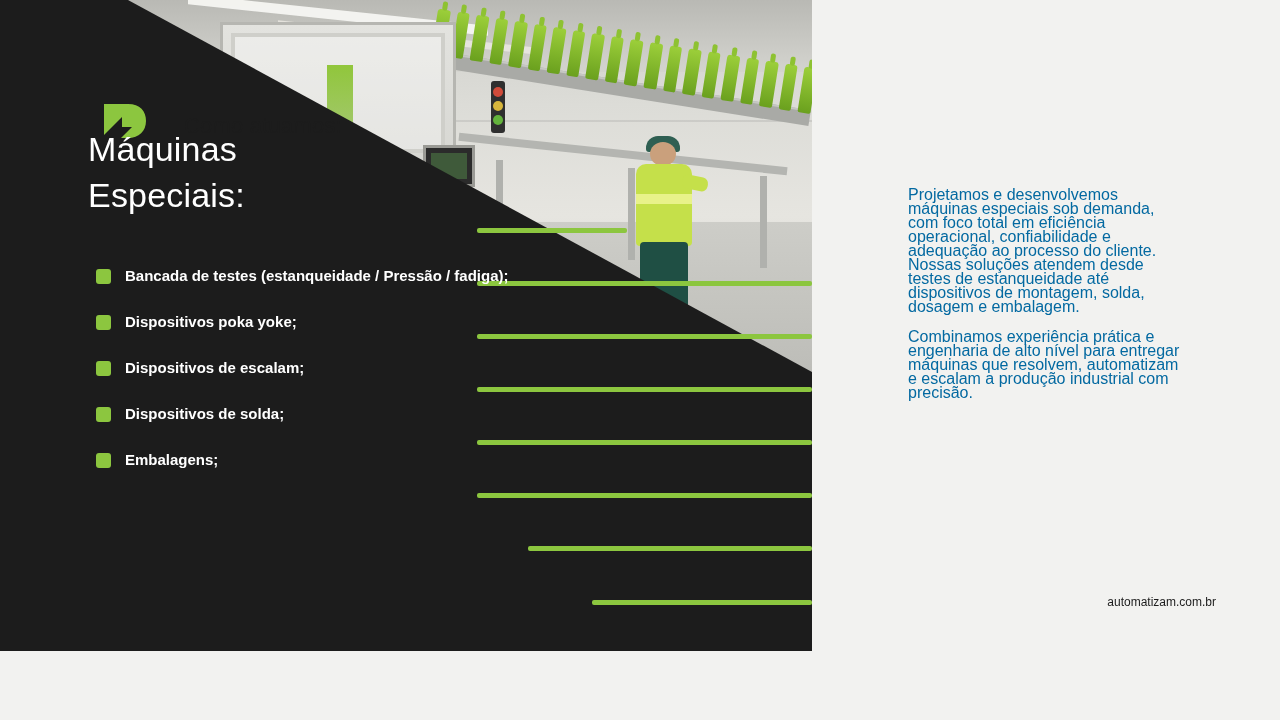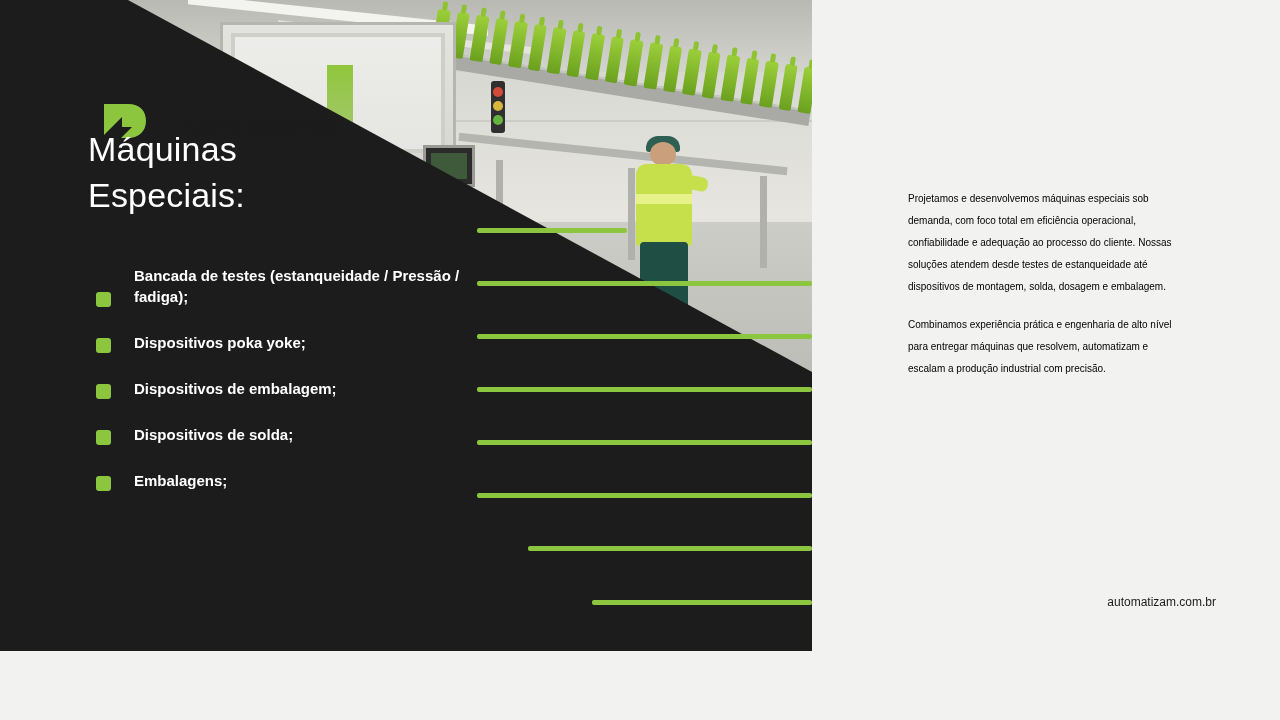--- a/index.html
+++ b/index.html
@@ -158,21 +158,21 @@
     position: absolute; left: 88px; top: 126px;
     color: #ffffff;
     font-size: 34px; line-height: 46px;
     font-weight: 400;
     letter-spacing: .2px;
     z-index: 6;
   }
 
   
   .bullets { position: absolute; left: 96px; top: 265px; width: 420px; z-index: 6; }
-  .bullet { display: flex; align-items: flex-end; margin-bottom: 25px; gap: 9px; }
+  .bullet { display: flex; align-items: center; margin-bottom: 25px; }
   .bullet .dot {
     flex: 0 0 auto;
     width: 15px; height: 15px; margin-top: 2px; margin-right: 14px;
     background: #8cc63f; border-radius: 3px;
   }
   .bullet .txt {
     color: #ffffff; font-size: 15px; font-weight: bold; line-height: 21px;
   }
 
   
@@ -185,21 +185,21 @@
     position: absolute; left: 98px; top: 98px;
     display: flex; align-items: center; gap: 30px;
   }
   .logo-mark { width: 56px; height: 56px; position: relative; }
   .logo-mark svg { display: block; }
   .right-title {
     color: #1c1c1c; font-size: 22px; font-weight: 400; letter-spacing: .2px;
   }
   .right-body { position: absolute; left: 908px; top: 188px; width: 272px; }
   .right-body p {
-    color: #000000; font-size: 10px; line-height: 22px; margin-bottom: 16px;
+    color: #0369a1; font-size: 16px; line-height: 14px; margin-bottom: 16px;
   }
   .right-body p:last-child { margin-bottom: 0; }
   .site {
     position: absolute; right: 64px; bottom: 42px;
     color: #1c1c1c; font-size: 12px;
   }
 </style>
 </head>
 <body>
 
@@ -296,21 +296,21 @@
         <div class="bullet">
           <span class="dot"></span>
           <span class="txt">Bancada de testes (estanqueidade / Pressão / fadiga);</span>
         </div>
         <div class="bullet">
           <span class="dot"></span>
           <span class="txt">Dispositivos poka yoke;</span>
         </div>
         <div class="bullet">
           <span class="dot"></span>
-          <span class="txt">Dispositivos de embalagem;</span>
+          <span class="txt">Dispositivos de escalam;</span>
         </div>
         <div class="bullet">
           <span class="dot"></span>
           <span class="txt">Dispositivos de solda;</span>
         </div>
         <div class="bullet">
           <span class="dot"></span>
           <span class="txt">Embalagens;</span>
         </div>
       </div>

